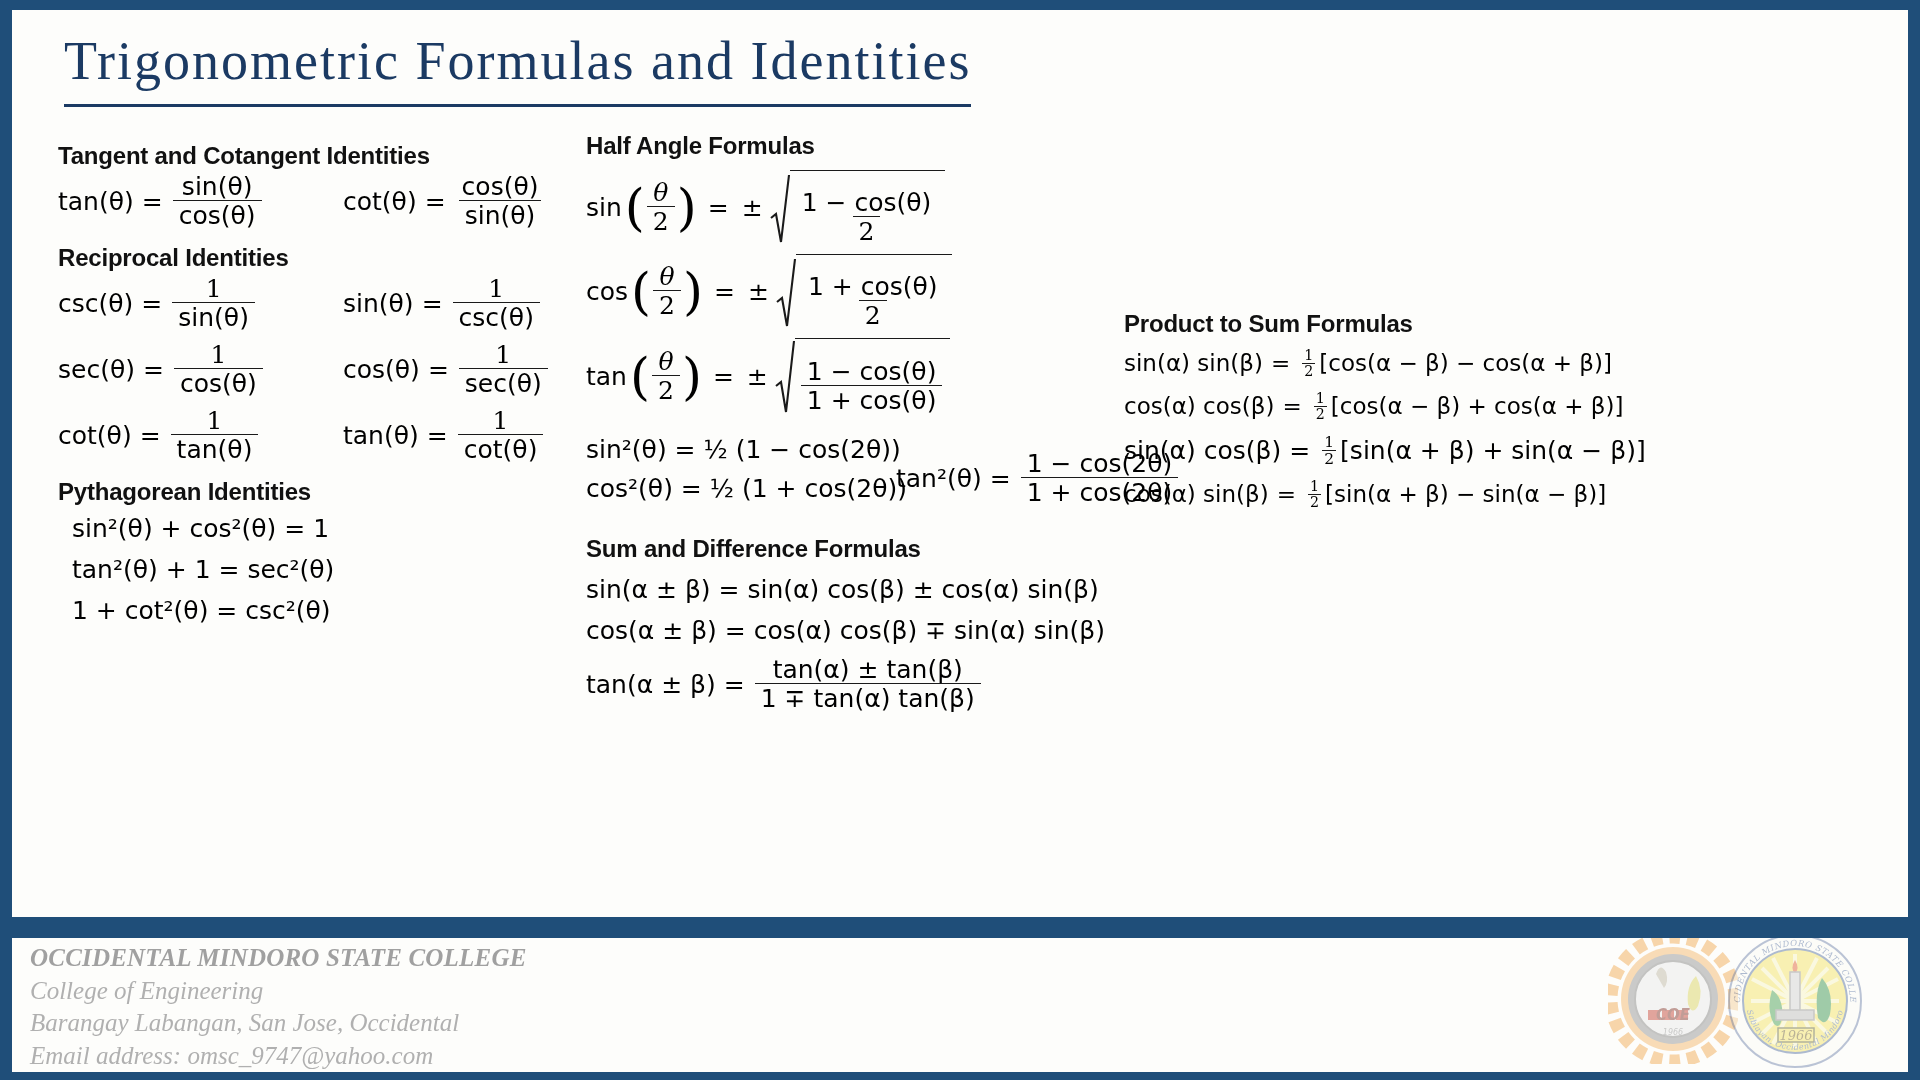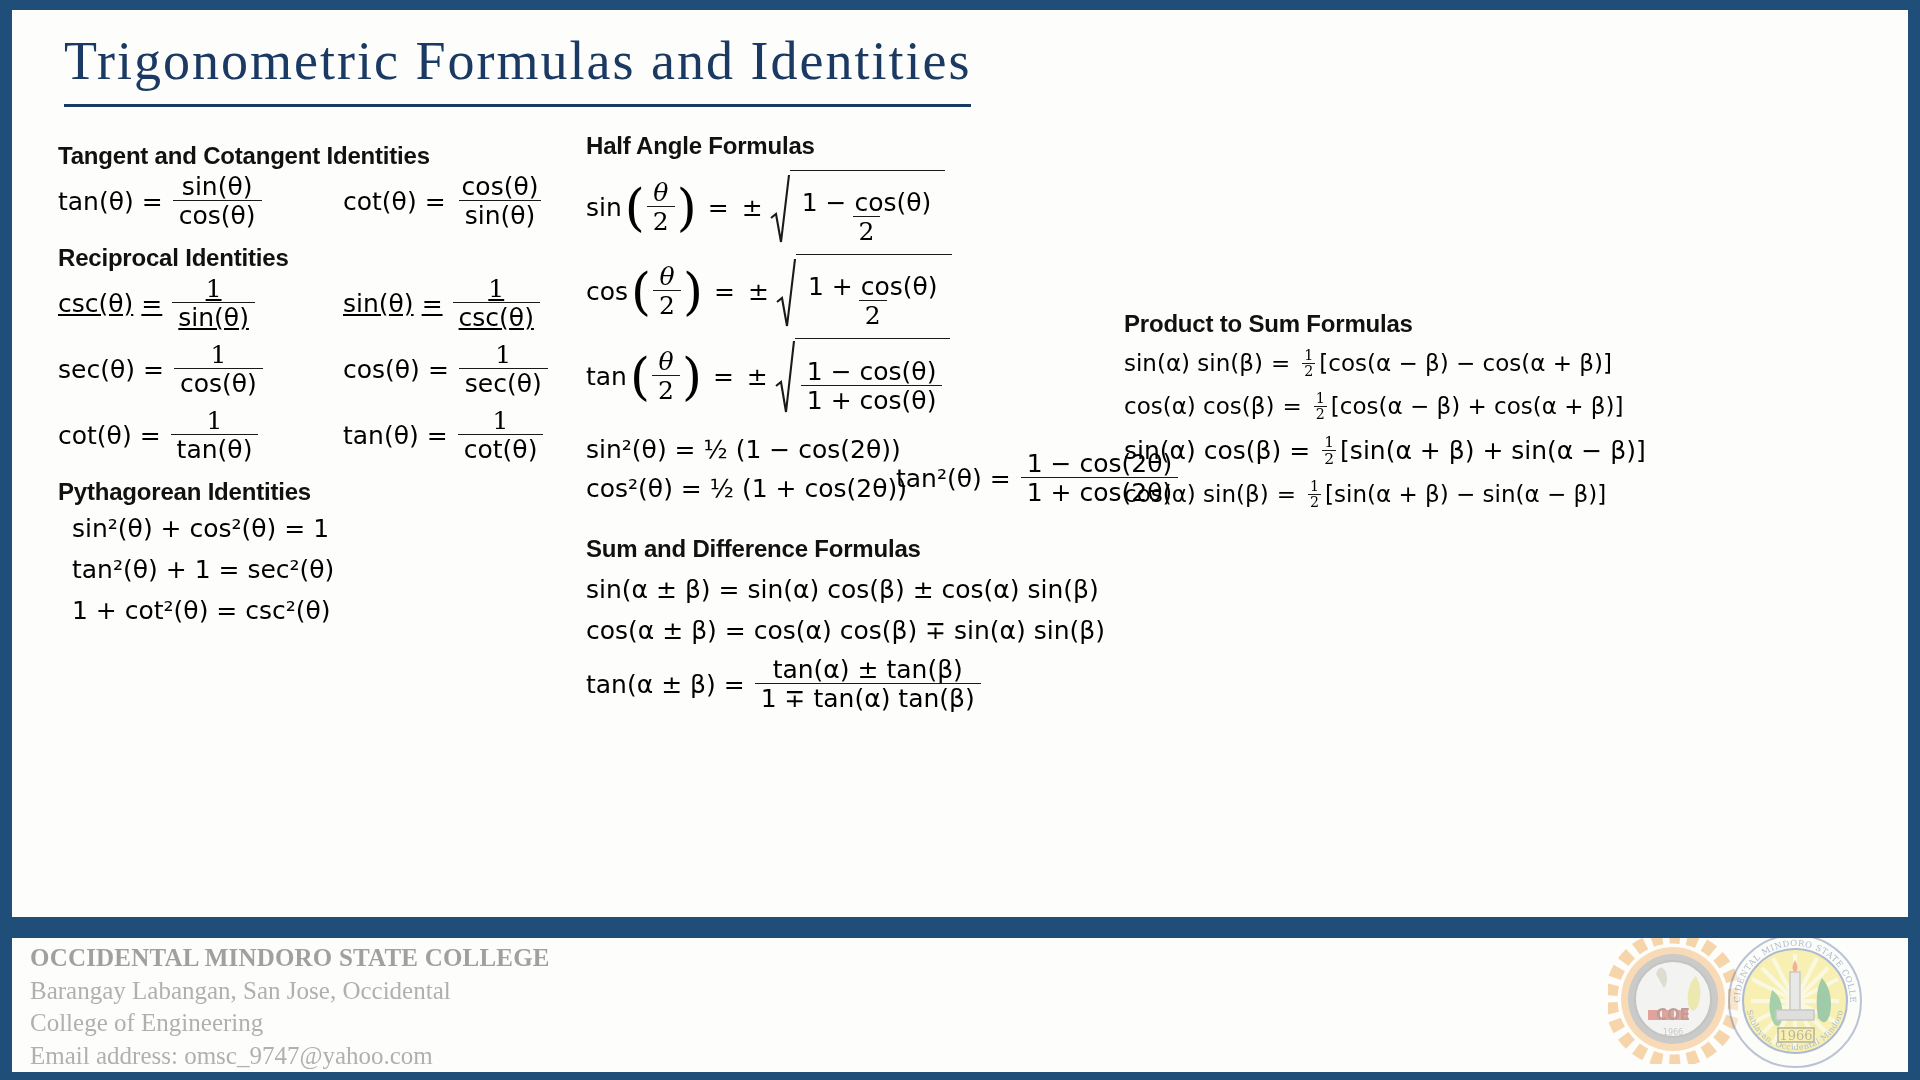--- a/index.html
+++ b/index.html
@@ -25,20 +25,21 @@
     position:absolute;
     left:0;right:0;bottom:0;
     height:150px;
     background:#1f4e79;
   }
   .footer-inner{
     position:absolute;
     left:12px;right:12px;top:8px;bottom:8px;
     background:#fdfdfb;
     overflow:hidden;
+    font-style:italic;
   }
   .footer-text{
     position:absolute;
     left:18px;top:4px;
     font-family:"Liberation Serif", serif;
     color:#a6a6a6;
     line-height:1.30;
   }
   .footer-text .org{
     font-weight:bold;
@@ -179,21 +180,21 @@
             <span class="fnum">cos(θ)</span>
             <span class="fden">sin(θ)</span>
           </span>
         </div>
       </div>
 
       <div class="gap"></div>
 
       <h2 class="sec">Reciprocal Identities</h2>
 
-      <div class="rowpair" style="margin-top:2px;text-decoration:underline;">
+      <div class="rowpair" style="margin-top:2px;">
         <div class="eqbox m" style="width:285px;">
           <span>csc(θ)</span>
           <span class="eq">=</span>
           <span class="frac">
             <span class="fnum num">1</span>
             <span class="fden">sin(θ)</span>
           </span>
         </div>
         <div class="eqbox m">
           <span>sin(θ)</span>
@@ -420,22 +421,22 @@
 
     </div>
 
   </div>
 
   <div class="footer">
     <div class="footer-inner">
 
       <div class="footer-text">
         <div class="org">OCCIDENTAL MINDORO STATE COLLEGE</div>
+        <div class="line">College of Engineering</div>
         <div class="line">Barangay Labangan, San Jose, Occidental</div>
-        <div class="line">College of Engineering</div>
         <div class="line">Email address: omsc_9747@yahoo.com</div>
       </div>
 
       <div class="logos">
 
         <div class="logo logo-coe">
           <svg viewBox="0 0 130 130" width="130" height="130">
             <g>
               <circle cx="65" cy="65" r="62" fill="none" stroke="#f0a64a" stroke-width="13" stroke-dasharray="11 7"></circle>
               <circle cx="65" cy="65" r="52" fill="#f3b463"></circle>

